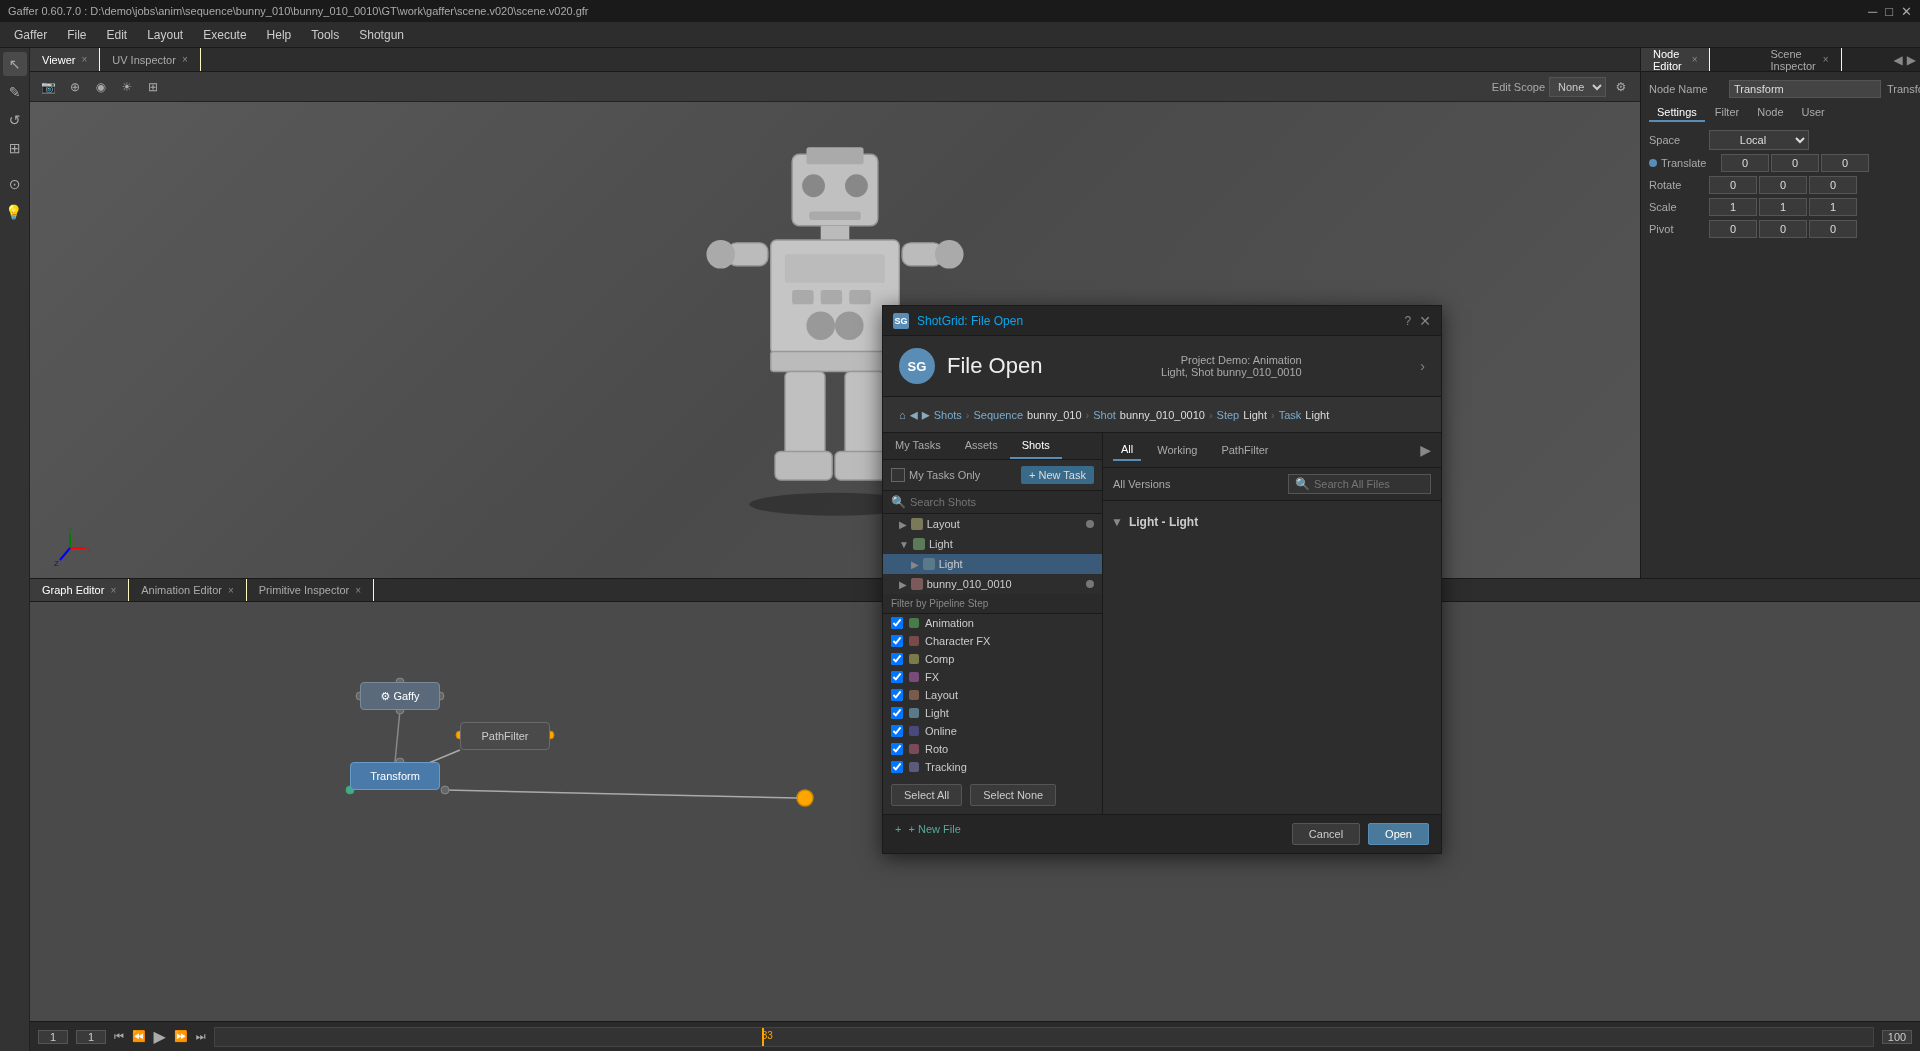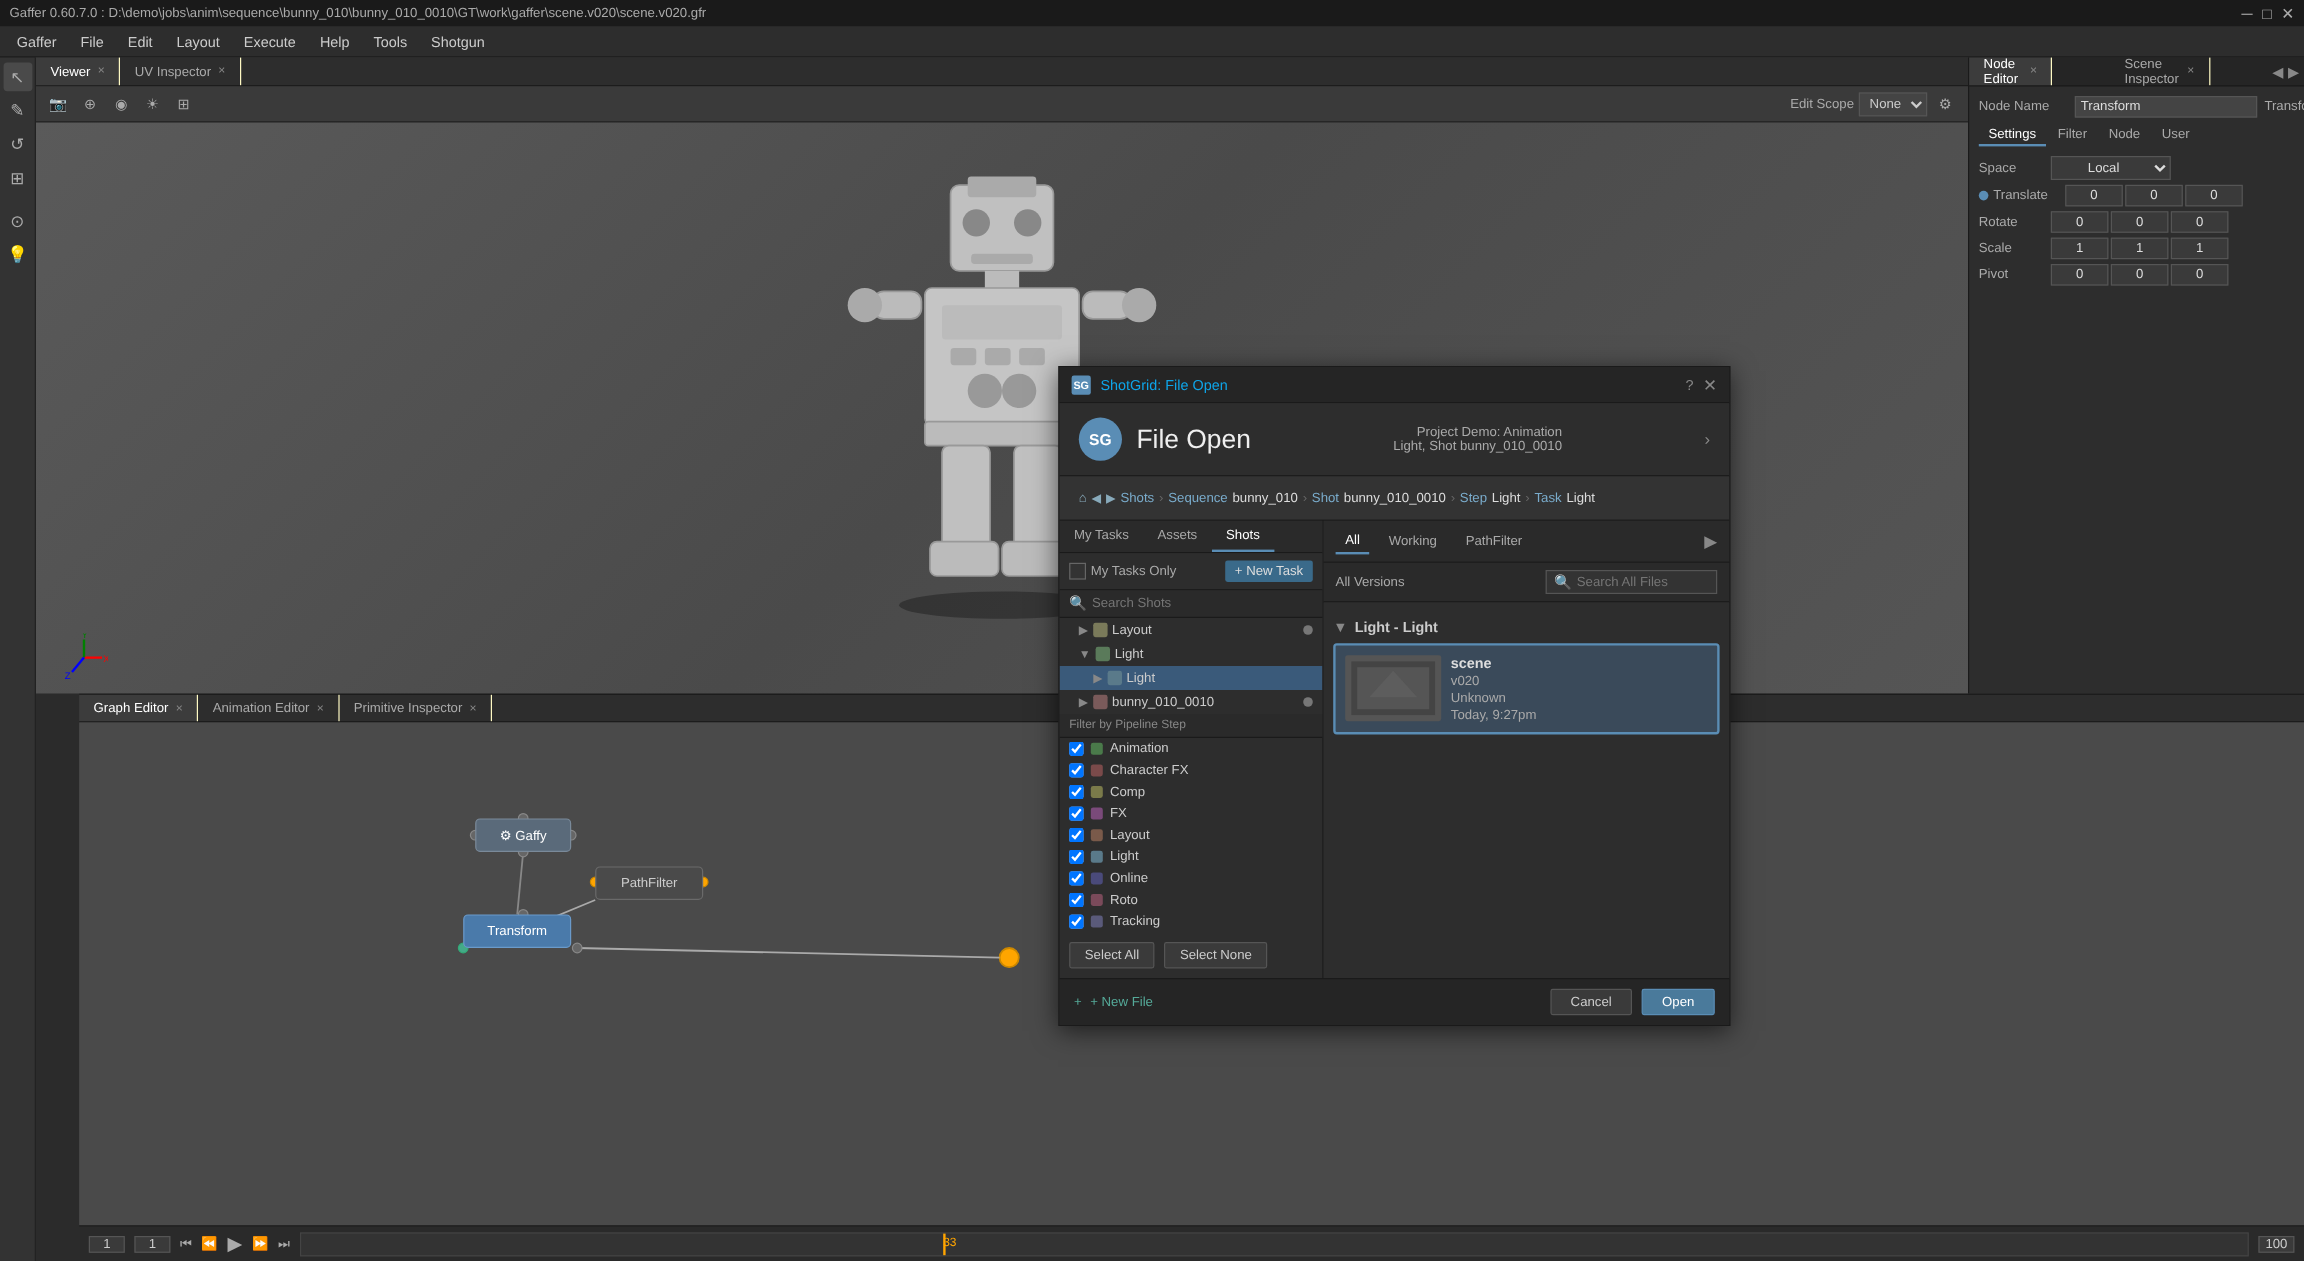--- a/index.html
+++ b/index.html
@@ -56,21 +56,21 @@
     .ne-tab { padding: 2px 8px; font-size: 11px; cursor: pointer; color: #aaa; border-bottom: 2px solid transparent; }
     .ne-tab.active { color: #fff; border-bottom-color: #5a8db5; }
     .ne-transform-row { display: flex; align-items: center; margin-bottom: 4px; }
     .ne-transform-label { width: 60px; font-size: 11px; color: #aaa; }
     .ne-transform-inputs { display: flex; gap: 2px; flex: 1; }
     .ne-input { background: #3a3a3a; border: 1px solid #555; color: #ddd; font-size: 11px; padding: 2px 4px; width: 48px; text-align: center; }
     .ne-dot { width: 8px; height: 8px; border-radius: 50%; background: #5a8db5; margin-right: 4px; }
 
     
     #bottom-panel { flex: 1; display: flex; }
-    #graph-editor-panel { flex: 1; background: #3a3a3a; display: flex; flex-direction: column; margin-left: 36px; }
+    #graph-editor-panel { flex: 1; background: #3a3a3a; display: flex; flex-direction: column; }
     #graph-tabs { background: #2d2d2d; height: 24px; display: flex; align-items: center; border-bottom: 1px solid #1a1a1a; border-top: 1px solid #1a1a1a; }
     #graph-content { flex: 1; background: #4a4a4a; position: relative; overflow: hidden; }
 
     
     #graph-nodes { position: absolute; top: 0; left: 0; width: 100%; height: 100%; }
 
     
     #timeline { background: #2a2a2a; height: 30px; display: flex; align-items: center; padding: 0 8px; gap: 8px; border-top: 1px solid #1a1a1a; font-size: 11px; }
     .timeline-input { background: #3a3a3a; border: 1px solid #555; color: #ccc; width: 30px; text-align: center; font-size: 11px; }
     #timeline-bar { flex: 1; background: #333; height: 20px; border: 1px solid #444; position: relative; }
@@ -133,21 +133,21 @@
     .section-arrow { color: #888; margin-right: 6px; font-size: 12px; }
 
     #file-card { background: #3a4a5a; border: 2px solid #5a8db5; border-radius: 3px; padding: 8px; display: flex; gap: 8px; cursor: pointer; }
     .file-thumb { width: 80px; height: 55px; background: #555; border-radius: 2px; flex-shrink: 0; display: flex; align-items: center; justify-content: center; color: #888; font-size: 10px; }
     .file-info { flex: 1; }
     .file-name { font-size: 12px; color: #ddd; font-weight: bold; margin-bottom: 2px; }
     .file-version { font-size: 11px; color: #aaa; margin-bottom: 2px; }
     .file-status { font-size: 11px; color: #aaa; margin-bottom: 2px; }
     .file-date { font-size: 11px; color: #aaa; }
 
-    #dialog-bottom { display: flex; align-items: center; padding: 8px 12px; background: #252525; border-top: 1px solid #1a1a1a; gap: 8px; }
+    #dialog-bottom { display: flex; padding: 8px 12px; background: #252525; border-top: 1px solid #1a1a1a; gap: 8px; }
     .db-btn-outline { background: #3a3a3a; border: 1px solid #555; color: #ccc; padding: 4px 12px; font-size: 11px; cursor: pointer; border-radius: 2px; }
     .db-spacer { flex: 1; }
     .db-btn-cancel { background: #3a3a3a; border: 1px solid #555; color: #ccc; padding: 4px 16px; font-size: 11px; cursor: pointer; border-radius: 2px; }
     .db-btn-open { background: #4a7a9b; border: 1px solid #5a8db5; color: #fff; padding: 4px 16px; font-size: 11px; cursor: pointer; border-radius: 2px; }
     .db-newfile { color: #5a9; font-size: 11px; cursor: pointer; }
     .db-plus { margin-right: 4px; }
 
     
     .gnode { position: absolute; border-radius: 4px; display: flex; align-items: center; justify-content: center; font-size: 11px; cursor: pointer; }
     .gnode-gaffy { background: #5a6a7a; border: 1px solid #7a8a9a; color: #fff; width: 80px; height: 28px; top: 80px; left: 330px; }
@@ -578,35 +578,20 @@
         <div class="versions-search">
           <span style="color:#888; font-size:12px;">🔍</span>
           <input style="background: transparent; border: none; color: rgb(204, 204, 204); font-size: 11px; outline: none; width: 110px;" placeholder="Search All Files">
         </div>
       </div>
       <div id="dialog-right-content">
         <div id="section-header">
           <span class="section-arrow">▼</span>
           <span>Light - Light</span>
         </div>
-        <div id="file-card">
-          <div class="file-thumb">
-            <svg width="70" height="45" viewBox="0 0 70 45" xmlns="http://www.w3.org/2000/svg">
-              <rect width="70" height="45" fill="#444"></rect>
-              <rect x="5" y="5" width="60" height="35" fill="#555"></rect>
-              <polygon points="35,8 55,30 15,30" fill="#666" opacity="0.5"></polygon>
-            </svg>
-          </div>
-          <div class="file-info">
-            <div class="file-name">scene</div>
-            <div class="file-version">v020</div>
-            <div class="file-status">Unknown</div>
-            <div class="file-date">Today, 9:27pm</div>
-          </div>
-        </div>
       </div>
     </div>
   </div>
 
   <div id="dialog-bottom">
     <span class="db-newfile">
       <span class="db-plus">+</span>
       <span>+ New File</span>
     </span>
     <div class="db-spacer"></div>

